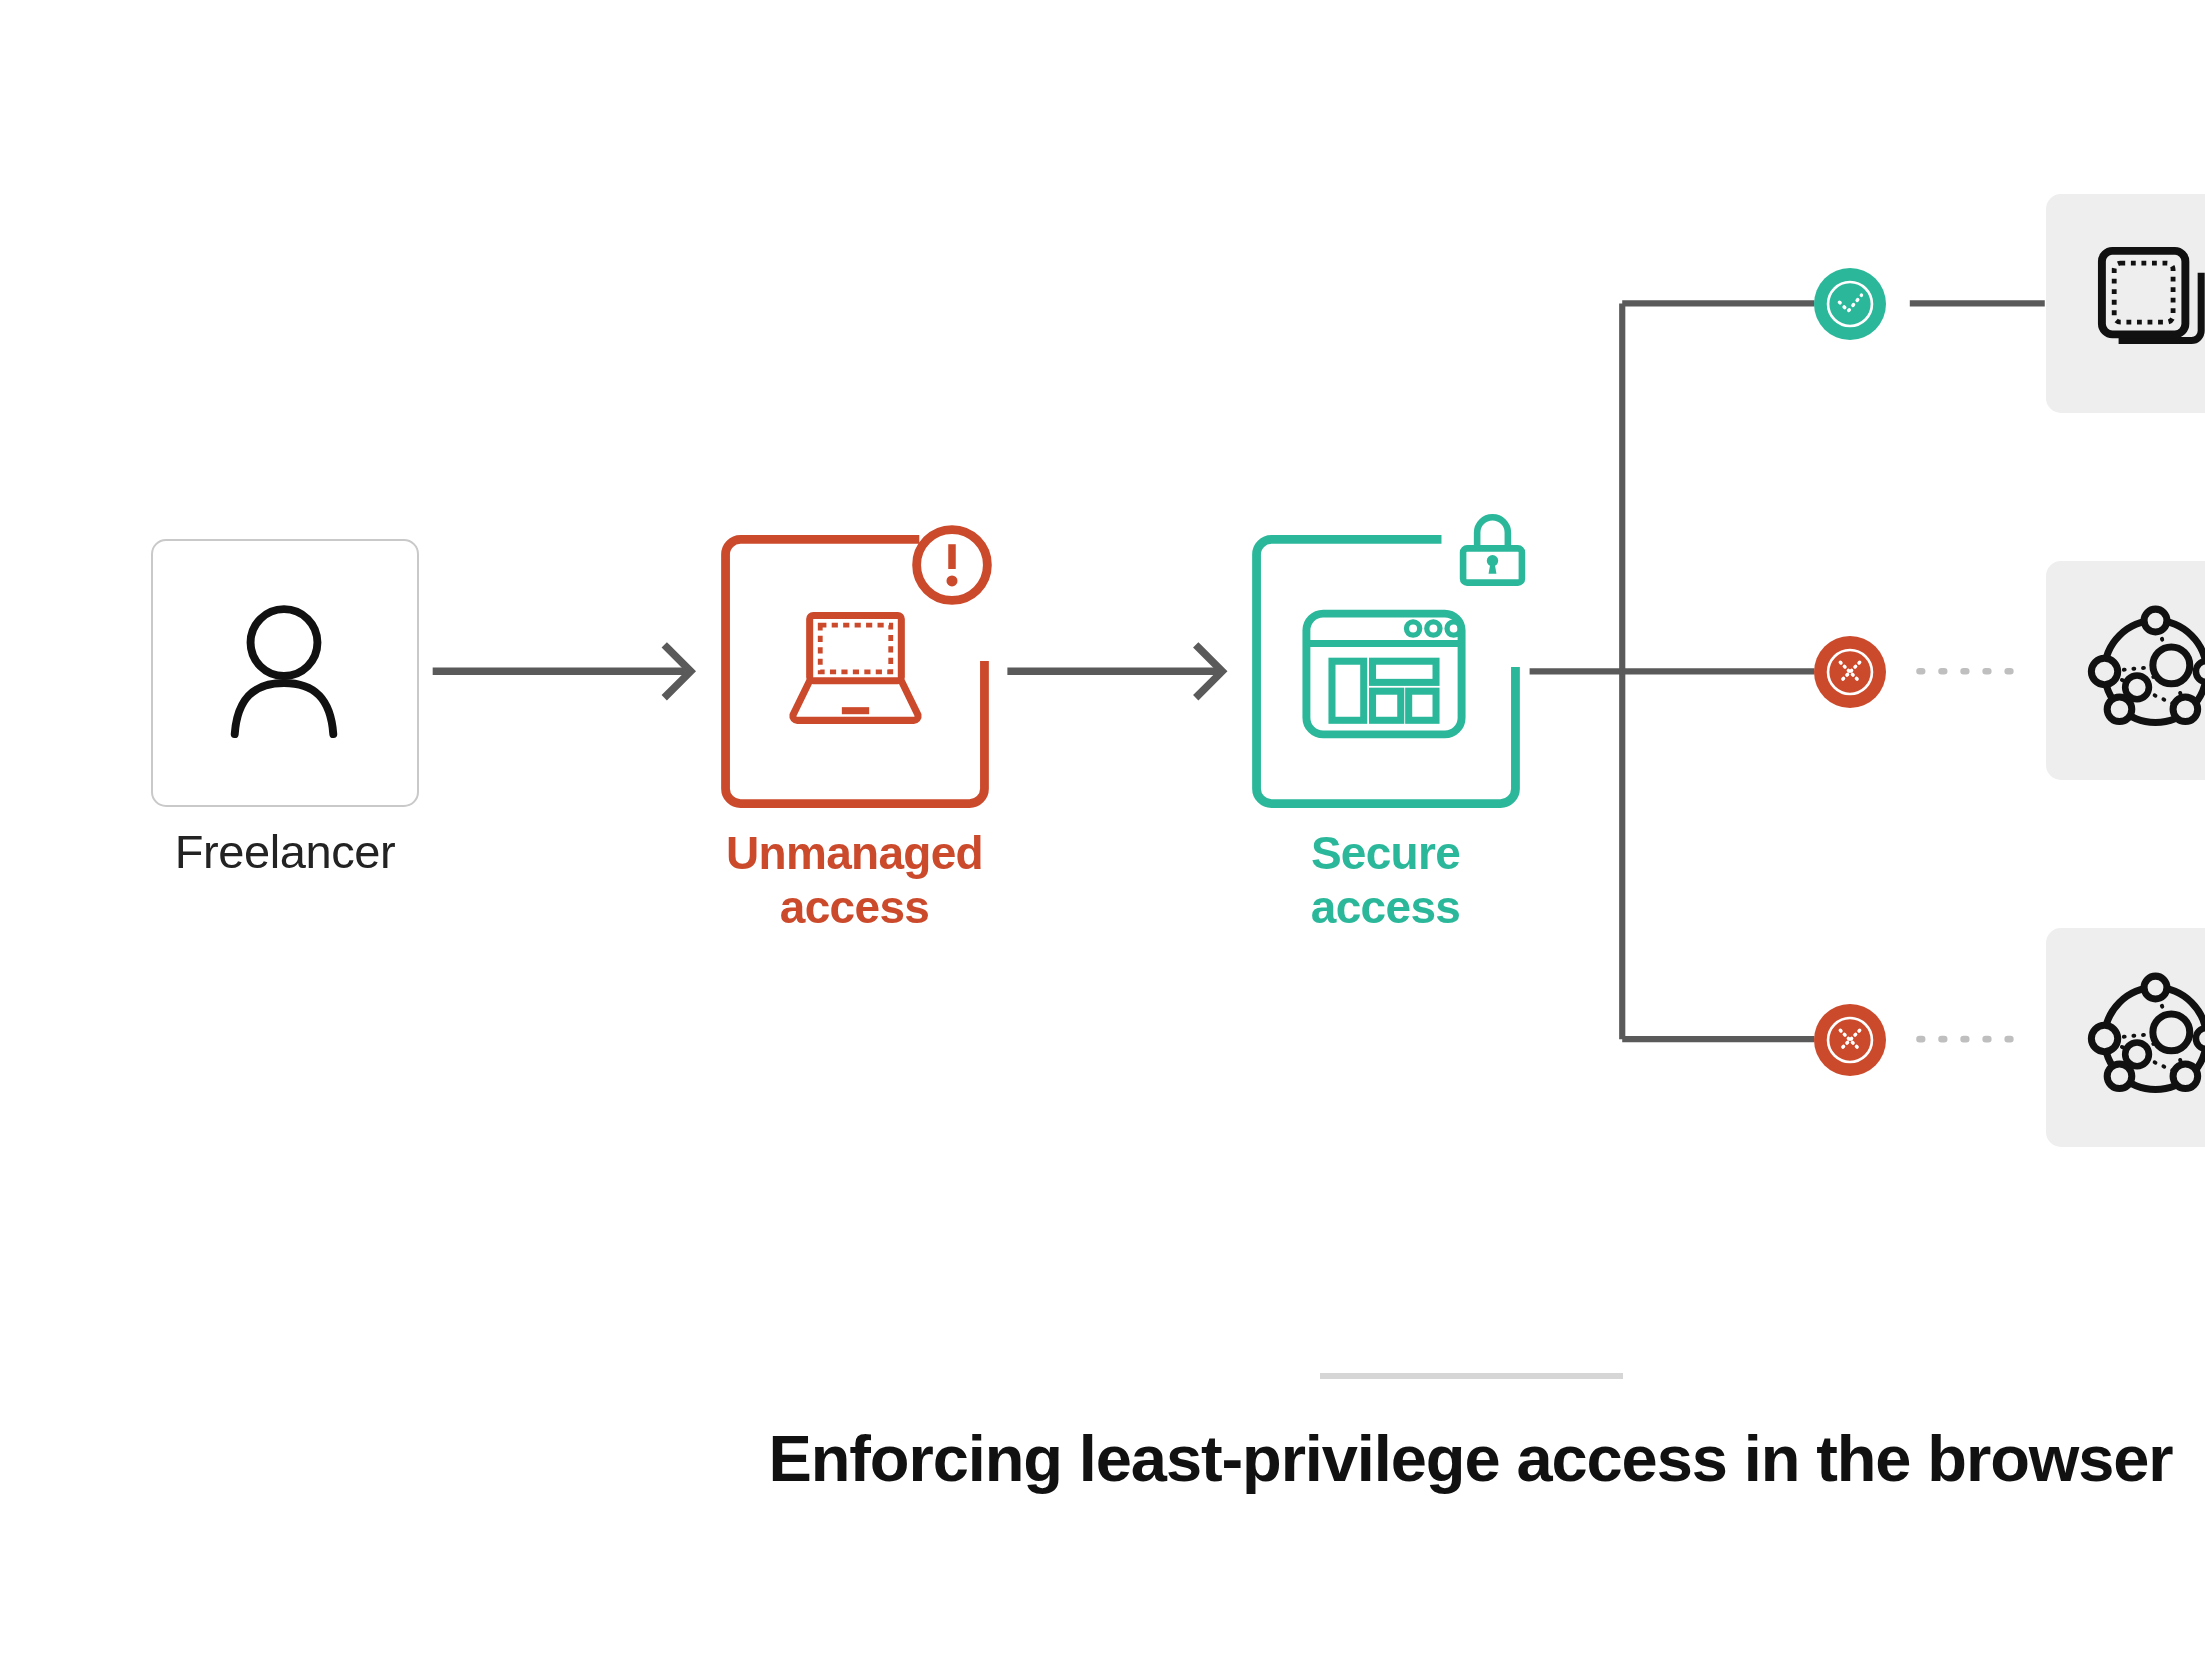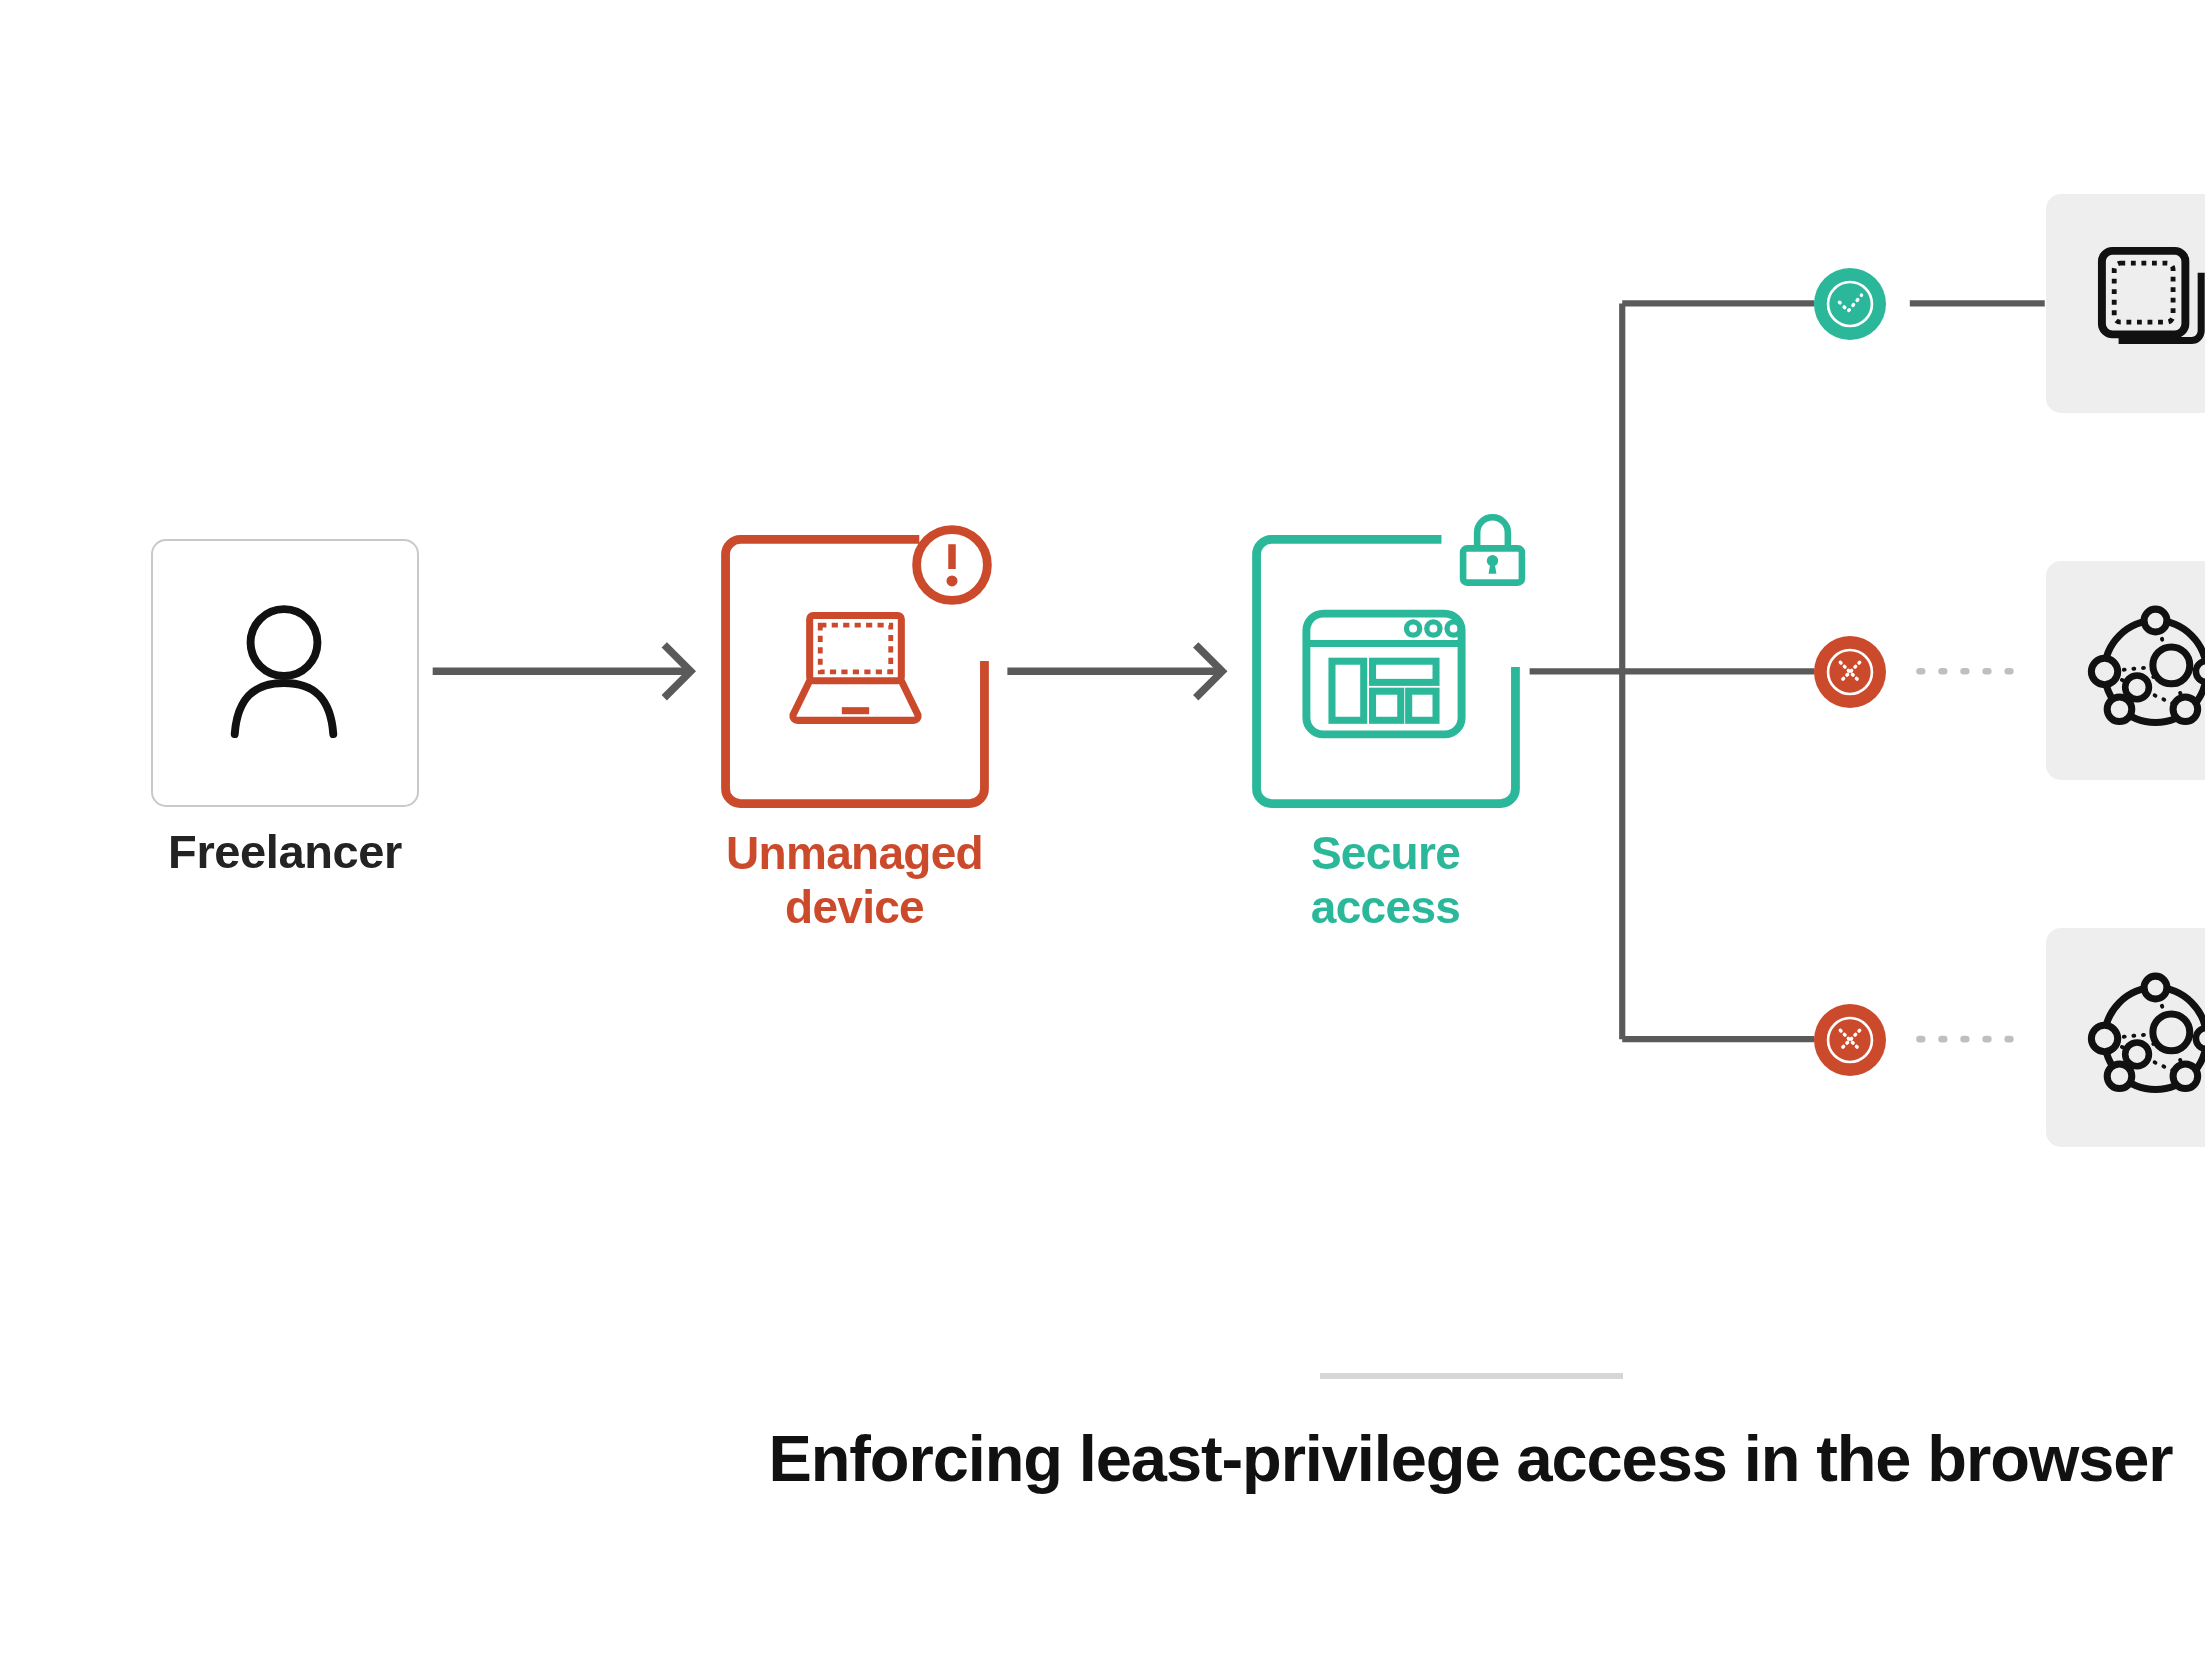--- a/index.html
+++ b/index.html
@@ -10,21 +10,21 @@
   .stage{position:absolute;left:0;top:0;width:2941px;height:1654px;}
   .abs{position:absolute;}
 
   
   .person-tile{
     left:151px;top:539px;width:268px;height:268px;
     border:2.6px solid #c9c9c9;border-radius:15px;background:#fff;
     box-sizing:border-box;
   }
   .label-dark{
-    color:#232323;font-size:47px;font-weight:700;
+    color:#232323;font-size:47px;font-weight:400;
     letter-spacing:-0.4px;white-space:nowrap;text-align:center;
   }
   .freelancer-label{left:151px;top:824px;width:268px;}
   .unmanaged-box{left:721px;top:535px;width:268px;height:273px;}
   .secure-box{left:1252px;top:535px;width:268px;height:273px;}
 
   .stage-caption{
     font-size:46px;font-weight:700;line-height:1.18;text-align:center;
     white-space:pre-line;letter-spacing:-0.7px;
   }
@@ -104,21 +104,21 @@
       <line x1="129" y1="226" x2="191" y2="226" stroke="#CC4A2C" stroke-width="16"></line>
     </svg>
   </div>
 
   <svg class="abs" style="left:910px;top:523px;width:84px;height:84px;" viewBox="0 0 190 190">
     <circle cx="95" cy="95" r="80" fill="#fff" stroke="#CC4A2C" stroke-width="20"></circle>
     <line x1="95" y1="48" x2="95" y2="104" stroke="#CC4A2C" stroke-width="17" stroke-linecap="butt"></line>
     <circle cx="95" cy="131" r="12.5" fill="#CC4A2C"></circle>
   </svg>
   <div class="abs stage-caption unmanaged-caption">Unmanaged
-device</div>
+access</div>
 
   <div class="abs secure-box">
     <svg style="width:268px;height:273px;" viewBox="0 0 608 620">
       <path d="M 430 10 L 44 10 A 34 34 0 0 0 10 44 L 10 576 A 34 34 0 0 0 44 610
                L 564 610 A 34 34 0 0 0 598 576 L 598 300" fill="none" stroke="#2BB89A" stroke-width="20" stroke-linecap="butt"></path>
     </svg>
 
     <svg style="position:absolute;left:50px;top:74px;width:164px;height:130px;" viewBox="0 0 372 294">
       <rect x="10" y="10" width="352" height="274" rx="38" fill="none" stroke="#2BB89A" stroke-width="18"></rect>
       <line x1="10" y1="78" x2="362" y2="78" stroke="#2BB89A" stroke-width="16"></line>

